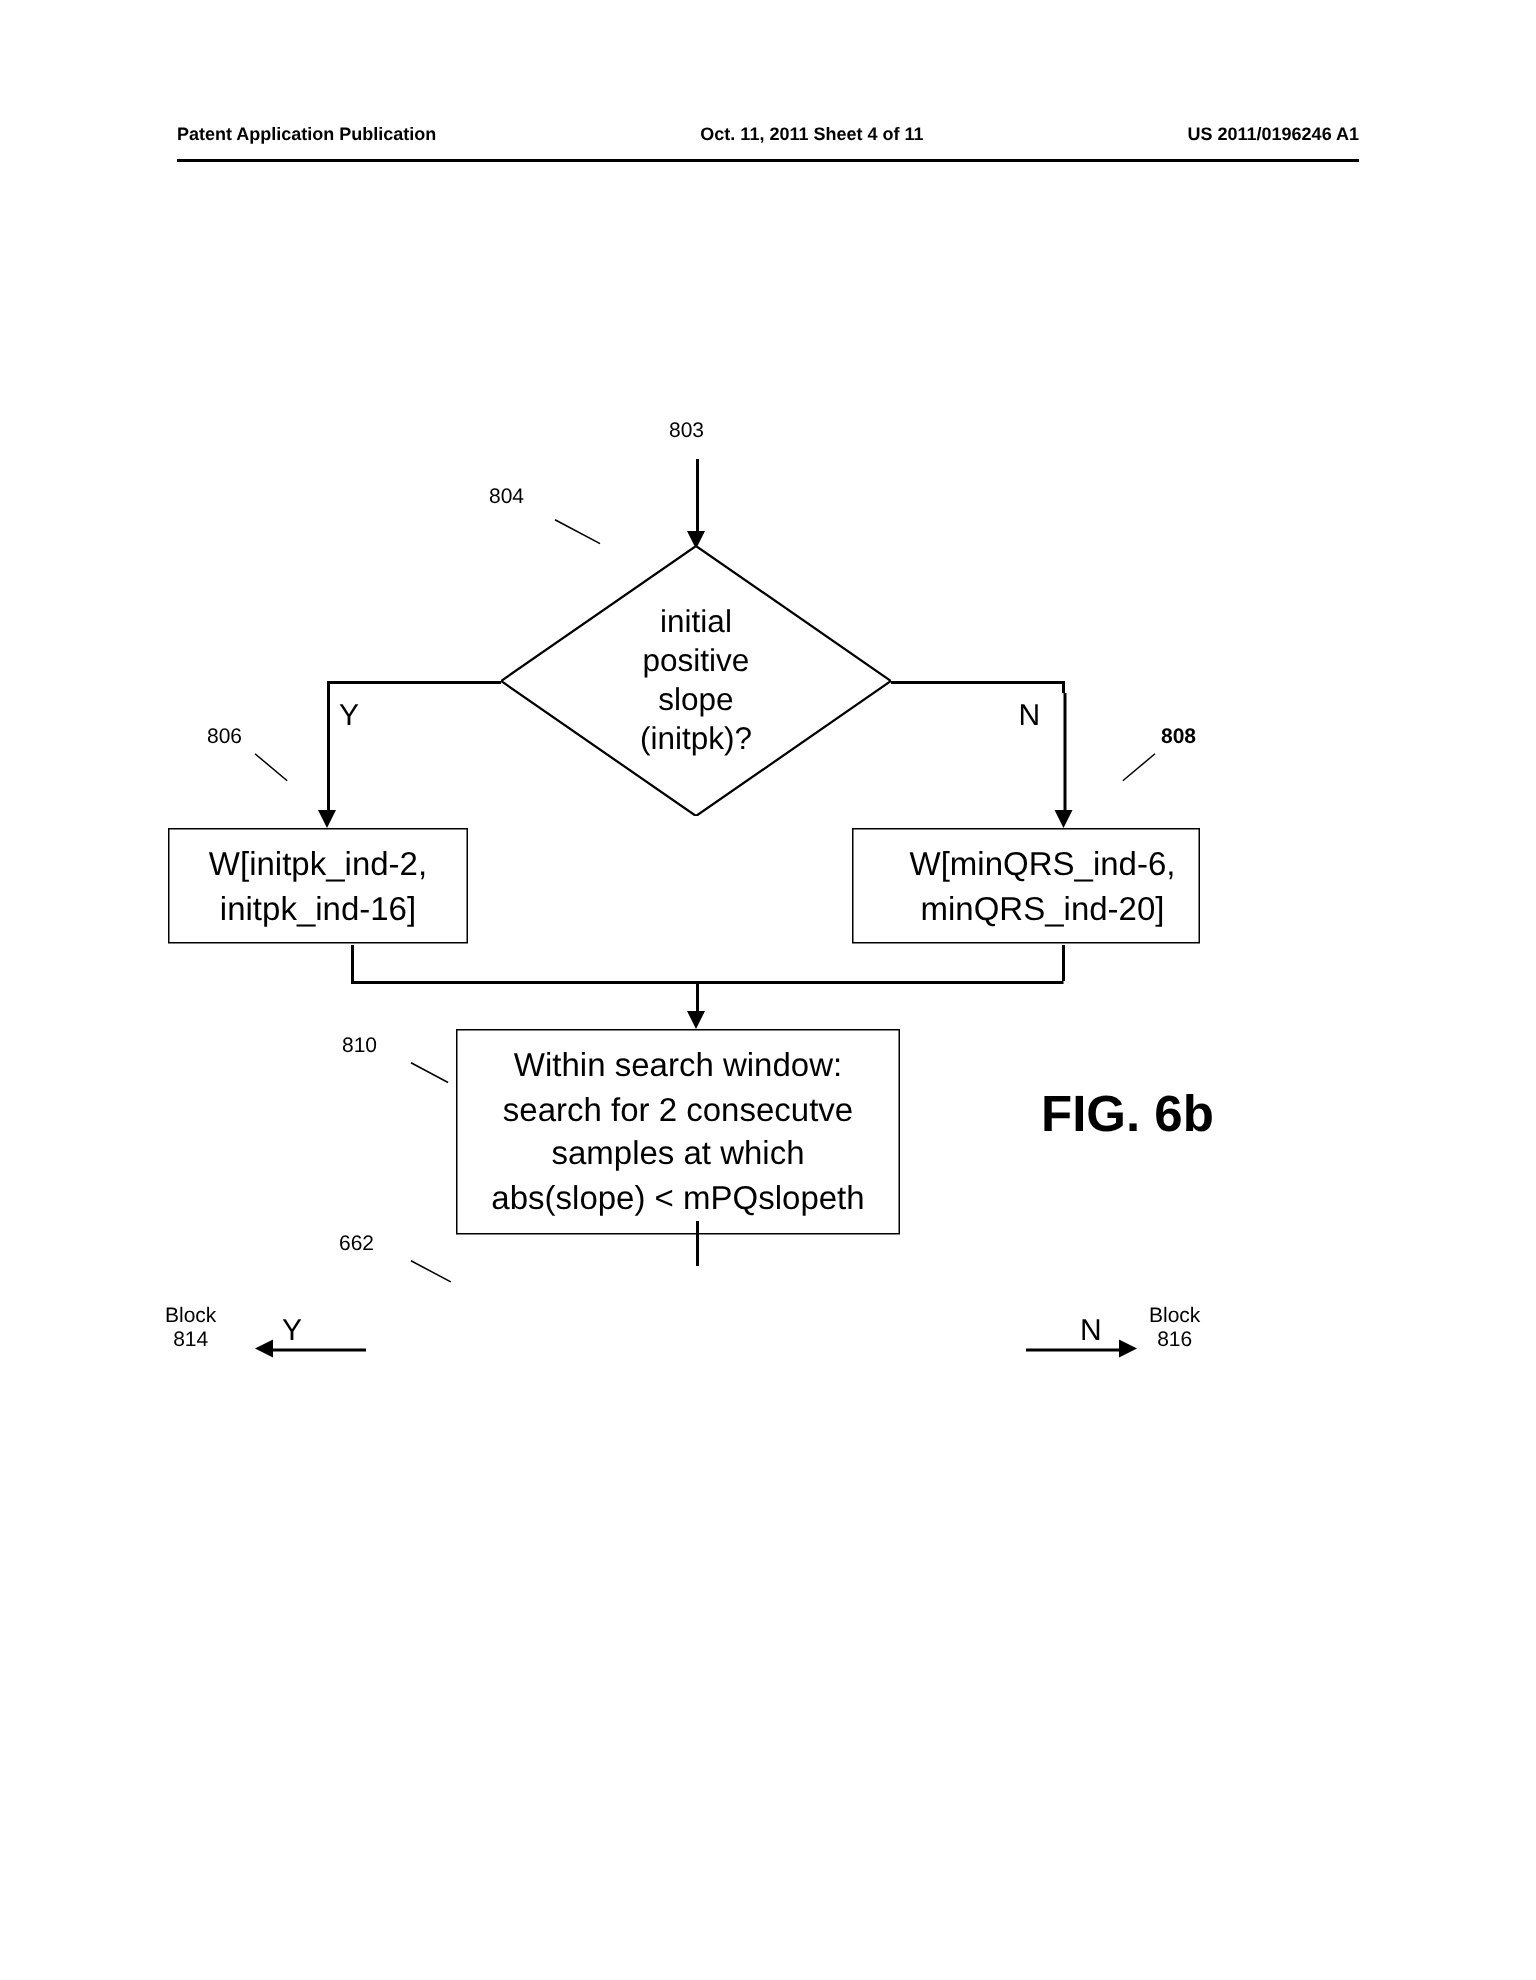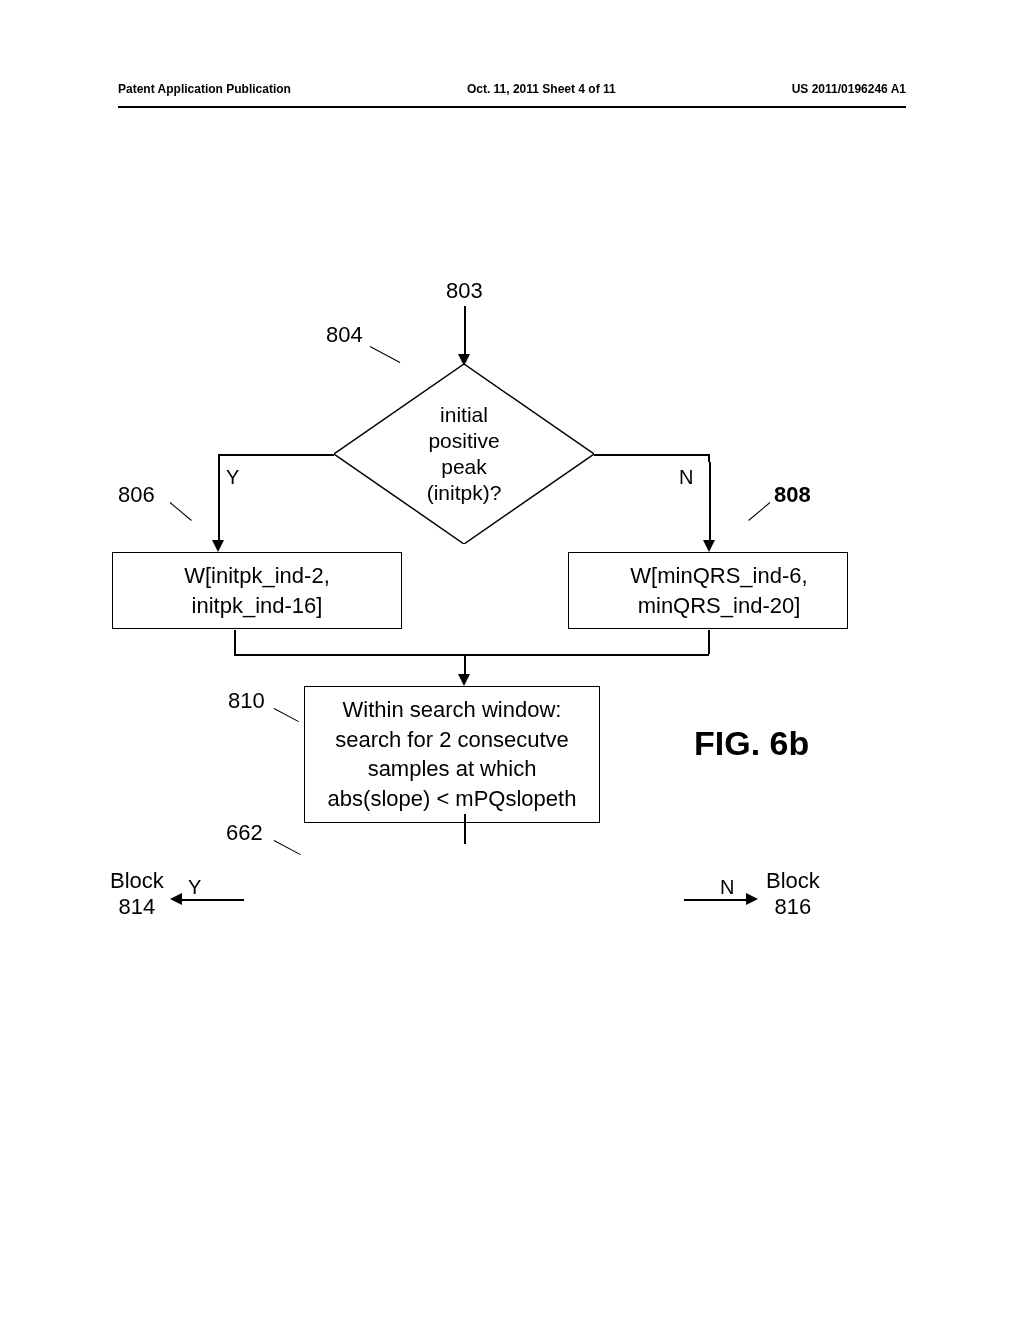--- a/index.html
+++ b/index.html
@@ -30,21 +30,21 @@
   }
   .diagram {
     position: absolute;
     top: 280px;
     left: 118px;
     right: 118px;
     bottom: 140px;
   }
   .ref {
     position: absolute;
-    font-size: 22px;
+    font-size: 14px;
   }
   .process-box {
     position: absolute;
     border: 1px solid #000;
     padding: 8px 14px;
     font-size: 22px;
     text-align: center;
     line-height: 1.35;
     background: #fff;
   }
@@ -140,48 +140,48 @@
 
   <div class="ref" style="left:208px; top:42px;">804</div>
   <div class="leader" style="left:252px; top:66px; width:34px; transform: rotate(28deg);"></div>
 
   <div class="diamond" style="left:216px; top:84px;">
     <svg viewBox="0 0 260 180" preserveAspectRatio="none">
       <polygon points="130,0 260,90 130,180 0,90" fill="#fff" stroke="#000" stroke-width="1.5"></polygon>
     </svg>
     <div class="dtxt" style="white-space:pre-line;">initial
 positive
-peak
+slope
 (initpk)?</div>
   </div>
 
   <div class="conn hline" style="left:100px; top:174px; width:116px;"></div>
   <div class="vtick" style="left:100px; top:174px;"></div>
   <div class="yn" style="left:108px; top:186px;">Y</div>
   <div class="conn vline" style="left:100px; top:182px; height:80px;"></div>
   <div class="arrowhead arrow-down" style="left:94px; top:260px;"></div>
 
   <div class="conn hline" style="left:476px; top:174px; width:116px;"></div>
   <div class="vtick" style="left:590px; top:174px;"></div>
   <div class="yn" style="left:561px; top:186px;">N</div>
   <div class="conn vline" style="left:591px; top:182px; height:80px;"></div>
   <div class="arrowhead arrow-down" style="left:585px; top:260px;"></div>
 
-  <div class="ref" style="left:0; top:202px;">806</div>
+  <div class="ref" style="left:20px; top:202px;">806</div>
   <div class="leader" style="left:52px; top:222px; width:28px; transform: rotate(40deg);"></div>
 
   <div class="ref" style="left:656px; top:202px;font-weight:bold;">808</div>
   <div class="leader" style="left:652px; top:222px; width:28px; transform: rotate(140deg);"></div>
 
-  <div class="process-box" style="left:-6px; top:272px; width:290px;">
+  <div class="process-box" style="left:-6px; top:272px; width:200px;">
     <span style="white-space:pre-line;">W[initpk_ind-2,
 initpk_ind-16]</span>
   </div>
 
-  <div class="process-box" style="left:450px; top:272px; width:280px;padding-left:36px;">
+  <div class="process-box" style="left:450px; top:272px; width:232px;padding-left:36px;">
     <span style="white-space:pre-line;">W[minQRS_ind-6,
 minQRS_ind-20]</span>
   </div>
 
   <div class="conn vline" style="left:116px; top:350px; height:24px;"></div>
   <div class="conn vline" style="left:590px; top:350px; height:24px;"></div>
   <div class="conn hline" style="left:116px; top:374px; width:475px;"></div>
   <div class="conn vline" style="left:346px; top:374px; height:22px;"></div>
   <div class="arrowhead arrow-down" style="left:340px; top:394px;"></div>
 

